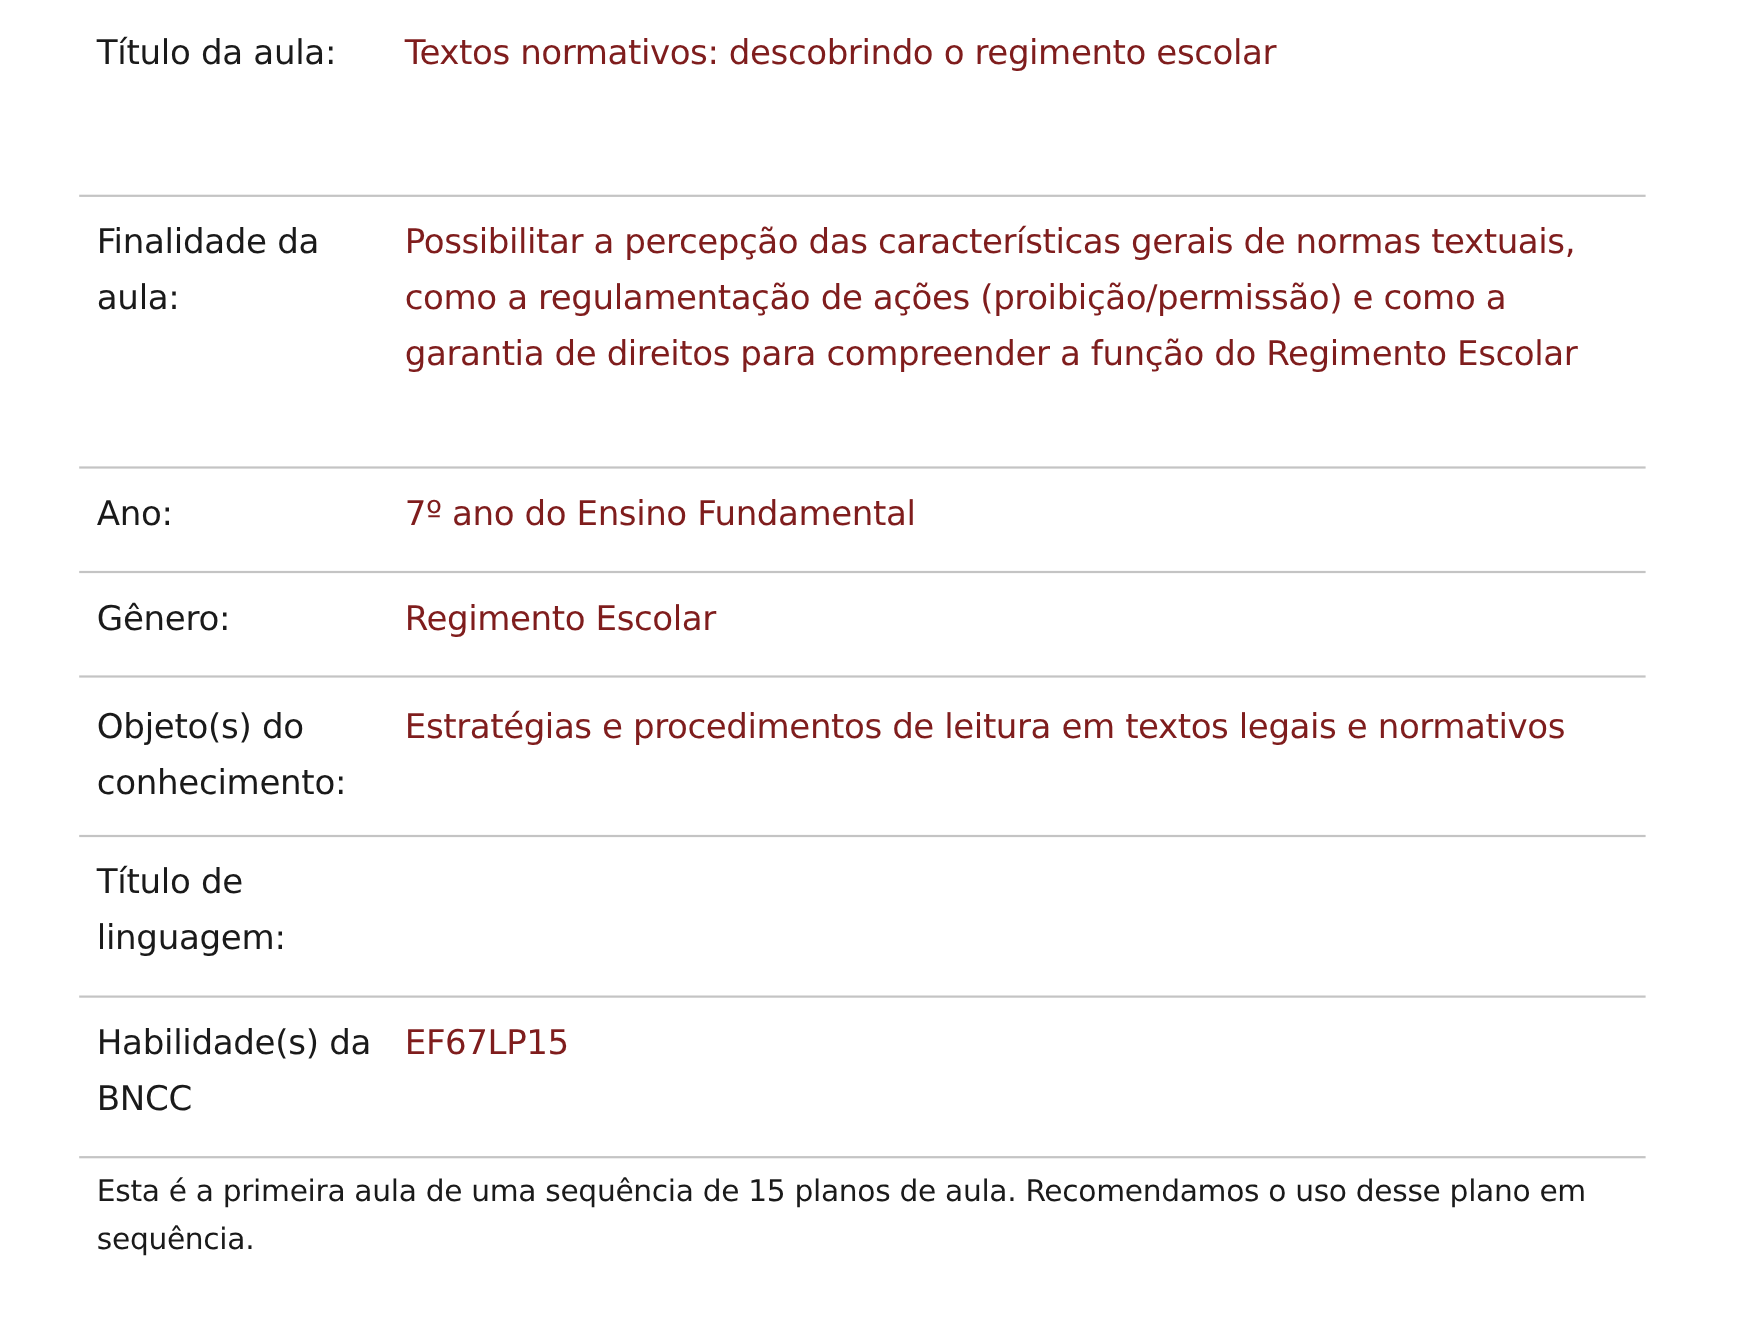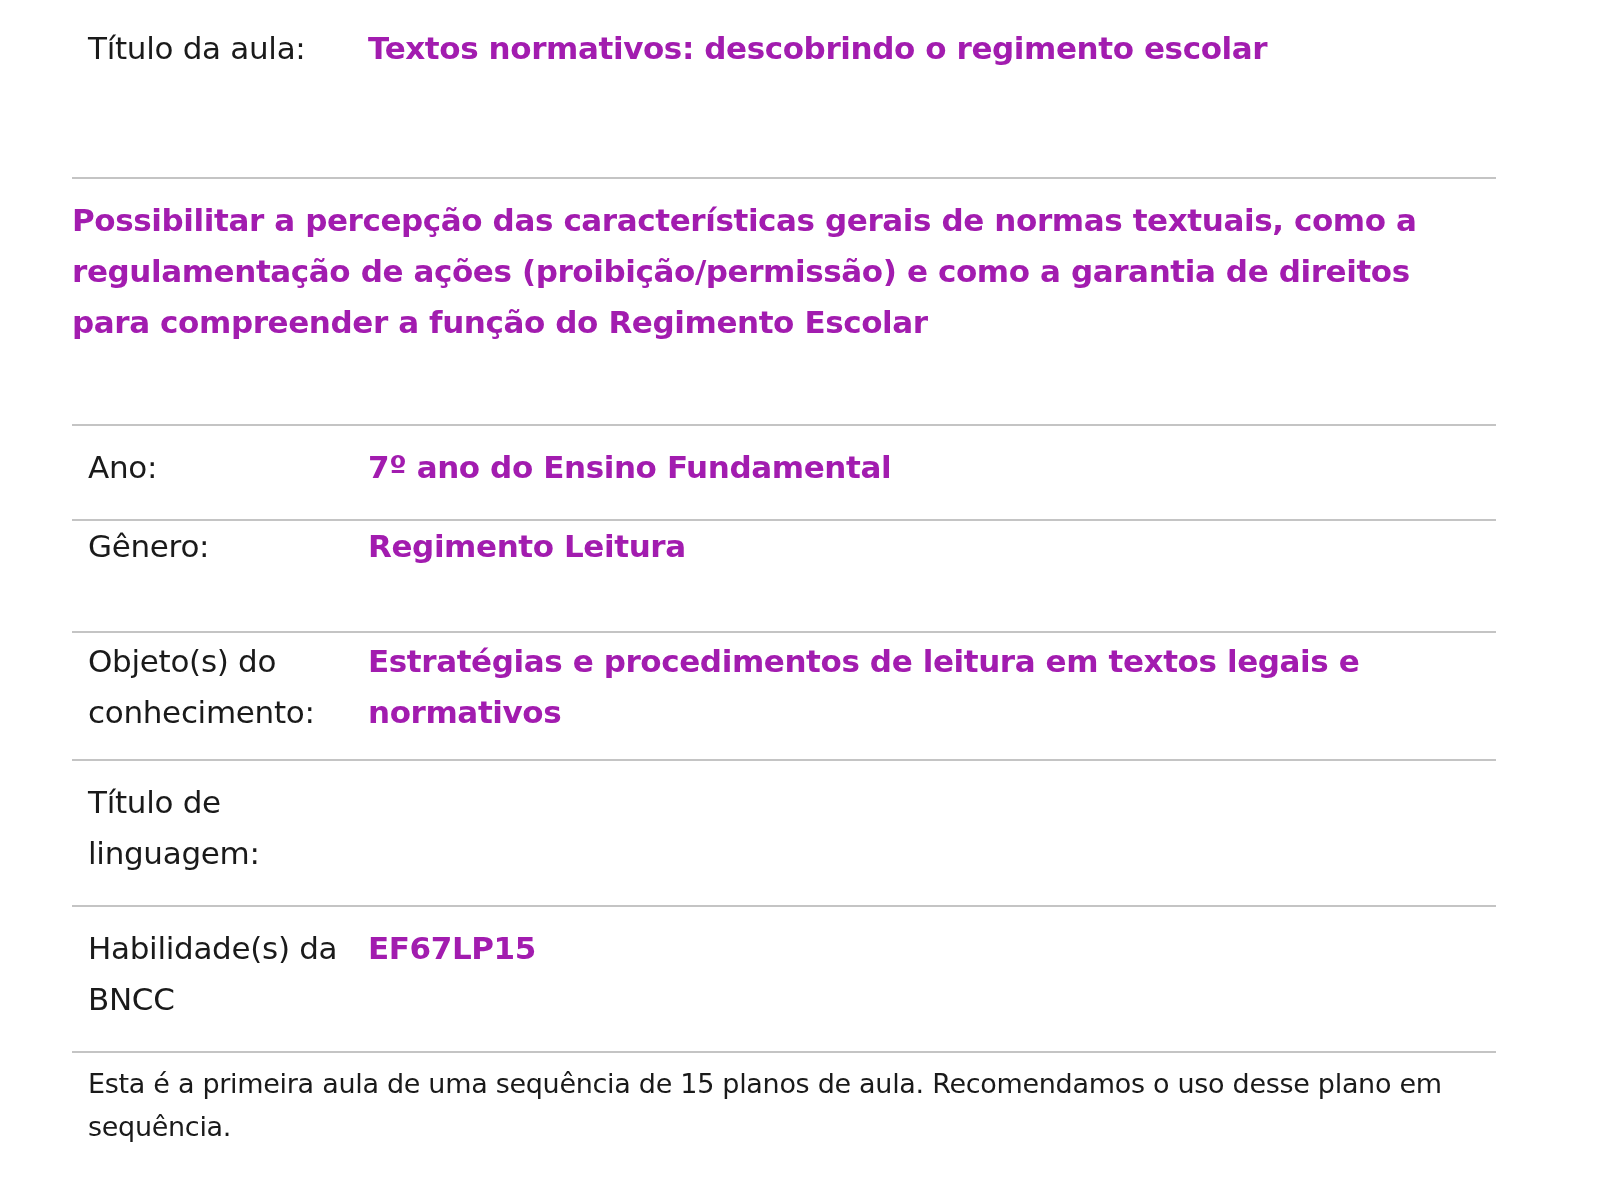--- a/index.html
+++ b/index.html
@@ -34,22 +34,22 @@
     line-height: 51px;
     font-weight: normal;
     color: #1a1a1a;
     letter-spacing: -0.3px;
   }
   .value {
     flex: 1 1 auto;
     padding-right: 40px;
     font-size: 31px;
     line-height: 51px;
-    font-weight: bold;
-    color: #a21caf;
+    font-weight: normal;
+    color: #7f1d1d;
     letter-spacing: -0.4px;
   }
   .footer {
     position: absolute;
     left: 88px;
     top: 1062px;
     width: 1400px;
     font-size: 27px;
     line-height: 43px;
     color: #1a1a1a;
@@ -60,31 +60,32 @@
 <body>
 
 <div class="sheet">
 
   <div class="row" style="position:absolute;top:0;left:0;width:1424px;height:179px;padding-top:23px;">
     <div class="label">Título da aula:</div>
     <div class="value">Textos normativos: descobrindo o regimento escolar</div>
   </div>
 
   <div class="row" style="position:absolute;top:179px;left:0;width:1424px;height:247px;padding-top:16px;">
+    <div class="label">Finalidade da aula:</div>
     <div class="value">Possibilitar a percepção das características gerais de normas textuais, como a regulamentação de ações (proibição/permissão) e como a garantia de direitos para compreender a função do Regimento Escolar</div>
   </div>
 
   <div class="row" style="position:absolute;top:426px;left:0;width:1424px;height:95px;padding-top:16px;">
     <div class="label">Ano:</div>
     <div class="value">7º ano do Ensino Fundamental</div>
   </div>
 
-  <div class="row" style="position:absolute;top:521px;left:0;width:1424px;height:112px;padding-top:0;">
+  <div class="row" style="position:absolute;top:521px;left:0;width:1424px;height:95px;padding-top:17px;">
     <div class="label">Gênero:</div>
-    <div class="value">Regimento Leitura</div>
+    <div class="value">Regimento Escolar</div>
   </div>
 
   <div class="row" style="position:absolute;top:616px;left:0;width:1424px;height:145px;padding-top:20px;">
     <div class="label">Objeto(s) do conhecimento:</div>
     <div class="value">Estratégias e procedimentos de leitura em textos legais e normativos</div>
   </div>
 
   <div class="row" style="position:absolute;top:761px;left:0;width:1424px;height:146px;padding-top:16px;">
     <div class="label">Título de linguagem:</div>
   </div>

